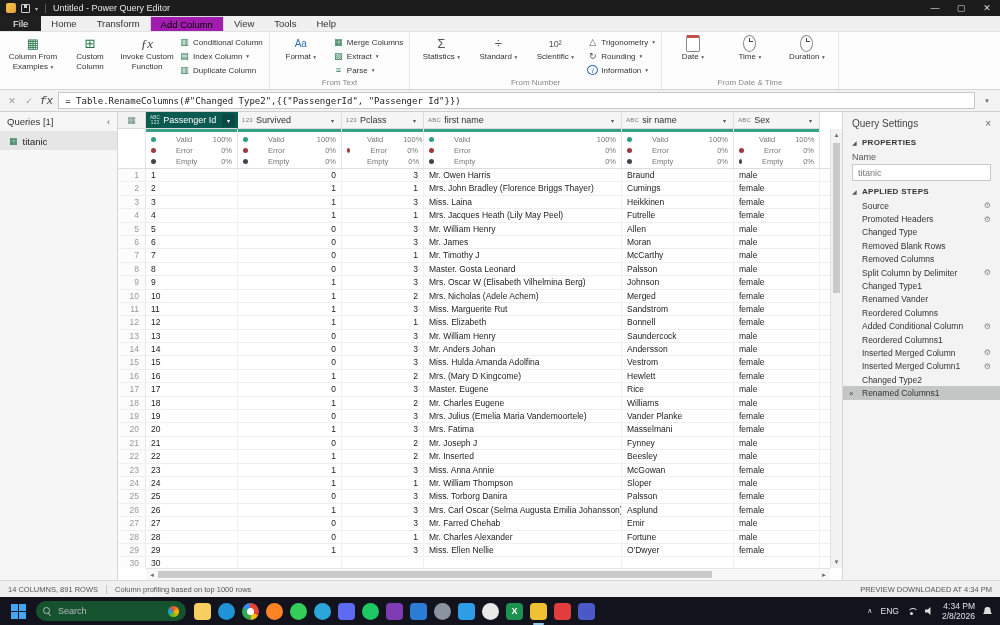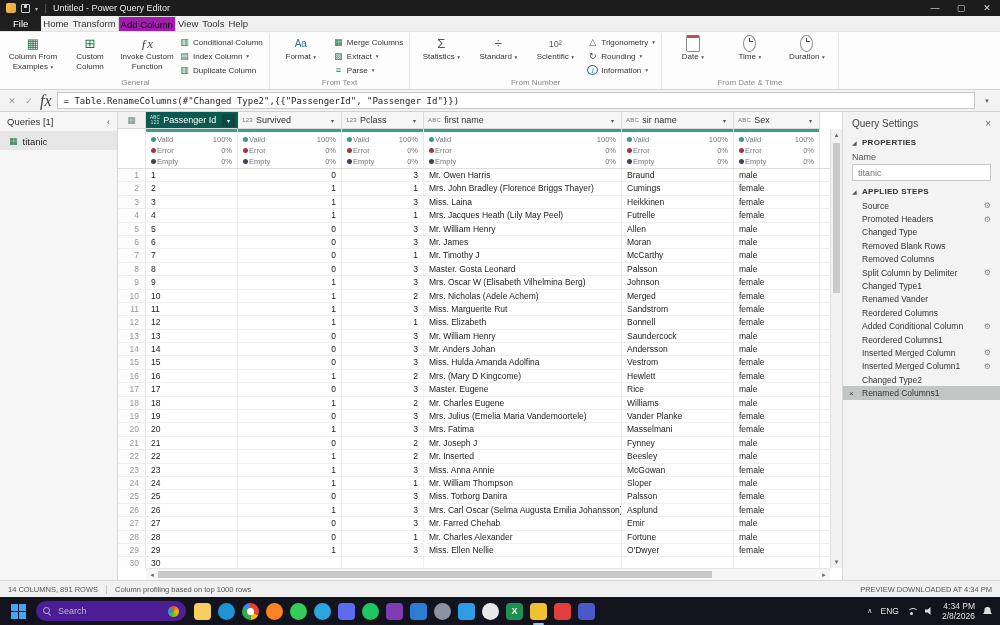--- a/index.html
+++ b/index.html
@@ -12,21 +12,21 @@
 .tb-save{width:9px;height:9px;border:1px solid #cfcfcf;border-radius:1px;position:relative}
 .tb-save::after{content:"";position:absolute;left:2px;top:0;width:3px;height:3px;background:#cfcfcf}
 .tb-dd{font-size:6px;color:#bbb}
 .tb-sep{width:1px;height:9px;background:#555;margin:0 2px}
 .tb-title{flex:1;white-space:nowrap;overflow:hidden}
 .wbtns{display:flex;height:16px}
 .wbtn{width:26px;display:flex;align-items:center;justify-content:center;font-size:9px;color:#ddd}
 
 
 .ribbon-tabs{flex:0 0 16px;background:#f0f0f0;display:flex;align-items:stretch;border-bottom:1px solid #e3e3e3}
-.rtab{padding:0 2px;display:flex;align-items:center;font-size:9.5px;color:#333}
+.rtab{padding:0 10px;display:flex;align-items:center;font-size:9.5px;color:#333}
 .rtab.file{background:#1f1f1f;color:#fff;padding:0 13px}
 .rtab.active{background:#a21caf;border:1px solid #d8d8d8;border-bottom:none;color:#000}
 
 
 .ribbon{flex:0 0 58px;background:#fdfdfd;display:flex;border-bottom:1px solid #d4d4d4;padding:1px 2px 0 2px}
 .rgroup{display:flex;flex-direction:column;border-right:1px solid #e4e4e4;padding:0 3px}
 .ritems{flex:1;display:flex;align-items:flex-start;gap:1px}
 .rglabel{height:12px;text-align:center;font-size:8px;color:#888;line-height:11px;white-space:nowrap}
 .rbig{width:56px;display:flex;flex-direction:column;align-items:center;padding:2px 0 0 0;border-radius:2px}
 .rbig .ric{height:17px;display:flex;align-items:center;justify-content:center;font-size:13px;color:#217346}
@@ -44,21 +44,21 @@
 .ric-trigonometry-icon{color:#555!important}
 .ric-rounding-icon{color:#555!important}
 .ric-date-icon{width:14px;height:13px;border:1px solid #8a8a8a;border-top:3px solid #c0504d;border-radius:2px;background:#fff}
 .ric-time-icon,.ric-duration-icon{width:13px;height:13px;border:1px solid #8a8a8a;border-radius:50%;background:#fff;position:relative}
 .ric-time-icon::before,.ric-duration-icon::before{content:"";position:absolute;left:5px;top:2px;width:1px;height:4px;background:#444}
 .ric-time-icon::after,.ric-duration-icon::after{content:"";position:absolute;left:5px;top:5px;width:4px;height:1px;background:#444}
 
 
 .formula-bar{flex:0 0 22px;display:flex;align-items:center;background:#f3f3f3;border-bottom:1px solid #d0d0d0;padding:0 6px;gap:5px}
 .fb-btn{width:12px;text-align:center;color:#999;font-size:9px}
-.fb-fx{font-style:italic;font-family:Liberation Serif, serif;font-size:16px;color:#444}
+.fb-fx{font-style:italic;font-family:Liberation Mono, monospace;font-size:11px;color:#444}
 .fb-input{flex:1;height:17px;border:1px solid #c6c6c6;background:#fff;display:flex;align-items:center;padding:0 6px;font-family:"DejaVu Sans Mono","Liberation Mono",monospace;font-size:9px;color:#222;white-space:nowrap;overflow:hidden}
 .fb-expand{width:14px;text-align:center;color:#666;font-size:7px}
 
 
 .main{flex:1;display:flex;min-height:0}
 .queries{flex:0 0 118px;background:#f6f6f6;border-right:1px solid #d6d6d6;display:flex;flex-direction:column}
 .q-head{height:20px;display:flex;align-items:center;justify-content:space-between;padding:0 7px;font-size:9.5px;color:#333;border-bottom:1px solid #e6e6e6}
 .q-collapse{color:#555;font-size:9px}
 .q-item{height:18px;display:flex;align-items:center;gap:5px;padding:0 9px;background:#e6e6e6;font-size:9.5px;color:#222}
 .q-ticon{color:#217346;font-size:9px}
@@ -76,21 +76,21 @@
 .ghc.sel .fbtn{background:#094b42;color:#fff}
 .ticon{display:flex;flex-direction:column;align-items:center;color:#777;line-height:1}
 .ticon span{display:block;font-size:4.5px;line-height:5px;letter-spacing:.3px}
 .ticon span:only-child{font-size:6px;line-height:7px}
 .c0{width:92px;flex:0 0 92px}.c1{width:104px;flex:0 0 104px}.c2{width:82px;flex:0 0 82px}
 .c3{width:198px;flex:0 0 198px}.c4{width:112px;flex:0 0 112px}.c5{width:86px;flex:0 0 86px}
 .g-qualrow{display:flex;flex:0 0 40px;border-bottom:1px solid #dedede}
 .g-qcorner{flex:0 0 28px;border-right:1px solid #e8e8e8;background:#fff}
 .qcell{border-right:1px solid #e8e8e8;display:flex;flex-direction:column}
 .qbar{height:3px;background:#3aa189;margin-bottom:2px}
-.qrow{display:flex;align-items:center;gap:1px;height:11px;padding:0 5px;font-size:7.5px;color:#777}
+.qrow{display:flex;align-items:center;gap:20px;height:11px;padding:0 5px;font-size:7.5px;color:#777}
 .qdot{width:5px;height:5px;border-radius:50%}
 .qdot.valid{background:#2f9e86}.qdot.error{background:#a4373a}.qdot.empty{background:#3f4450}
 .qpct{margin-left:auto}
 .g-rows{flex:1;overflow:hidden}
 .grow{display:flex;height:13.4px;border-bottom:1px solid #efefef}
 .rnum{flex:0 0 28px;color:#999;text-align:right;padding-right:6px;font-size:8.5px;line-height:13.4px;border-right:1px solid #e8e8e8;background:#fcfcfc}
 .gcell{border-right:1px solid #f1f1f1;padding:0 5px;font-size:8.5px;line-height:13.4px;white-space:nowrap;overflow:hidden;color:#222}
 .gcell.c1,.gcell.c2{text-align:right}
 .g-hbar{flex:0 0 12px;display:flex;align-items:center;background:#f7f7f7;border-top:1px solid #e4e4e4;margin-left:28px;margin-right:12px}
 .harrow{width:12px;text-align:center;color:#666;font-size:7px}
@@ -118,21 +118,21 @@
 
 
 .statusbar{flex:0 0 17px;background:#f0f0f0;border-top:1px solid #d8d8d8;display:flex;align-items:center;padding:0 8px;font-size:7.5px;color:#555;gap:8px}
 .sb-sep{width:1px;height:9px;background:#c6c6c6}
 .sb-right{margin-left:auto}
 
 
 .taskbar{flex:0 0 28px;background:#13131d;display:flex;align-items:center;padding:0 8px;gap:8px;color:#ddd}
 .tb-start{width:20px;height:20px;display:grid;grid-template-columns:7px 7px;grid-template-rows:7px 7px;gap:1px;align-content:center;justify-content:center}
 .tb-start span{background:#45a6f5}
-.tb-search{width:150px;height:20px;border-radius:10px;background:#4c1d95;display:flex;align-items:center;gap:6px;padding:0 7px;color:#b9b9c2;font-size:9px}
+.tb-search{width:150px;height:20px;border-radius:10px;background:#14532d;display:flex;align-items:center;gap:6px;padding:0 7px;color:#b9b9c2;font-size:9px}
 .mag{width:9px;height:9px;position:relative;flex:0 0 9px}
 .mag::before{content:"";position:absolute;width:5px;height:5px;border:1px solid #b9b9c2;border-radius:50%;left:0;top:0}
 .mag::after{content:"";position:absolute;width:3px;height:1px;background:#b9b9c2;transform:rotate(45deg);left:5px;top:7px}
 .search-accent{margin-left:auto;width:11px;height:11px;border-radius:50%;background:conic-gradient(#f25022,#ffb900,#7fba00,#00a4ef,#f25022)}
 .tb-apps{display:flex;gap:7px;align-items:center}
 .tb-app{width:17px;height:17px;border-radius:4px;display:flex;align-items:center;justify-content:center;font-size:9px;font-weight:bold;color:#fff;position:relative;flex:0 0 17px}
 .tb-app.round{border-radius:50%}
 .tb-app.chrome{background:conic-gradient(#ea4335 0 33%,#fbbc05 33% 50%,#34a853 50% 83%,#4285f4 83%)}
 .tb-app.chrome::after{content:"";position:absolute;inset:5px;background:#fff;border-radius:50%}
 .tb-app.active::before{content:"";position:absolute;bottom:-5px;left:3px;right:3px;height:2px;background:#9ac9e8;border-radius:1px}
@@ -197,21 +197,20 @@
               <span class="ric ric-index-column-icon">▤</span>
               <span>Index Column</span>
               <span class="arrow">▾</span>
             </div>
             <div class="rsmall">
               <span class="ric ric-duplicate-column-icon">▥</span>
               <span>Duplicate Column</span>
             </div>
           </div>
         </div>
-        <div class="rglabel">General</div>
       </div>
       <div class="rgroup">
         <div class="ritems">
           <div class="rbig">
             <span class="ric ric-format-icon">Aa</span>
             <div class="rbl">Format<span class="arrow"> ▾</span></div>
           </div>
           <div class="rsmallstack">
             <div class="rsmall">
               <span class="ric ric-merge-columns-icon">▦</span>

